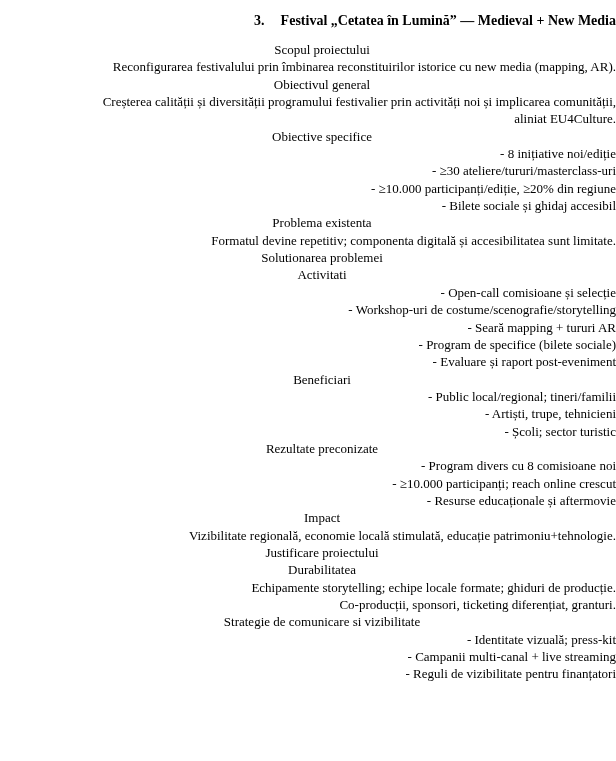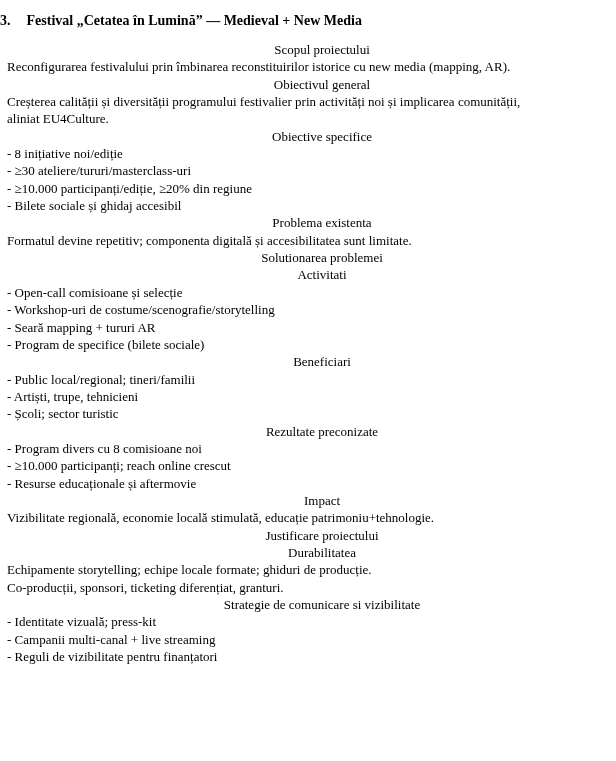--- a/index.html
+++ b/index.html
@@ -9,34 +9,34 @@
     height: 761px;
     background: #ffffff;
     color: #000000;
     font-family: "Liberation Serif", "DejaVu Serif", serif;
     font-size: 13px;
     box-sizing: border-box;
     padding-top: 12px;
     overflow: hidden;
   }
   .doc-title {
-    text-align: left;
+    text-align: right;
     font-weight: bold;
     font-size: 14px;
     line-height: 18px;
     margin-bottom: 11px;
     white-space: pre;
   }
   .doc-title .title-num { margin-right: 16px; }
   .line {
     line-height: 17.35px;
     white-space: pre;
   }
   .heading { text-align: center; padding-left: 28px; }
-  .textline { text-align: left; padding-left: 7px; }
+  .textline { text-align: right; padding-left: 7px; }
 </style>
 </head>
 <body>
 
 <div class="page">
   <div class="doc-title"><span class="title-num">3.</span><span>Festival „Cetatea în Lumină” — Medieval + New Media</span></div>
   <div id="sections">
       <div class="line heading">Scopul proiectului</div>
       <div class="line textline">Reconfigurarea festivalului prin îmbinarea reconstituirilor istorice cu new media (mapping, AR).</div>
       <div class="line heading">Obiectivul general</div>
@@ -48,20 +48,21 @@
       <div class="line textline">- ≥10.000 participanți/ediție, ≥20% din regiune</div>
       <div class="line textline">- Bilete sociale și ghidaj accesibil</div>
       <div class="line heading">Problema existenta</div>
       <div class="line textline">Formatul devine repetitiv; componenta digitală și accesibilitatea sunt limitate.</div>
       <div class="line heading">Solutionarea problemei</div>
       <div class="line heading">Activitati</div>
       <div class="line textline">- Open-call comisioane și selecție</div>
       <div class="line textline">- Workshop-uri de costume/scenografie/storytelling</div>
       <div class="line textline">- Seară mapping + tururi AR</div>
       <div class="line textline">- Program de specifice (bilete sociale)</div>
+      <div class="line textline">- Evaluare și raport post-eveniment</div>
       <div class="line heading">Beneficiari</div>
       <div class="line textline">- Public local/regional; tineri/familii</div>
       <div class="line textline">- Artiști, trupe, tehnicieni</div>
       <div class="line textline">- Școli; sector turistic</div>
       <div class="line heading">Rezultate preconizate</div>
       <div class="line textline">- Program divers cu 8 comisioane noi</div>
       <div class="line textline">- ≥10.000 participanți; reach online crescut</div>
       <div class="line textline">- Resurse educaționale și aftermovie</div>
       <div class="line heading">Impact</div>
       <div class="line textline">Vizibilitate regională, economie locală stimulată, educație patrimoniu+tehnologie.</div>

